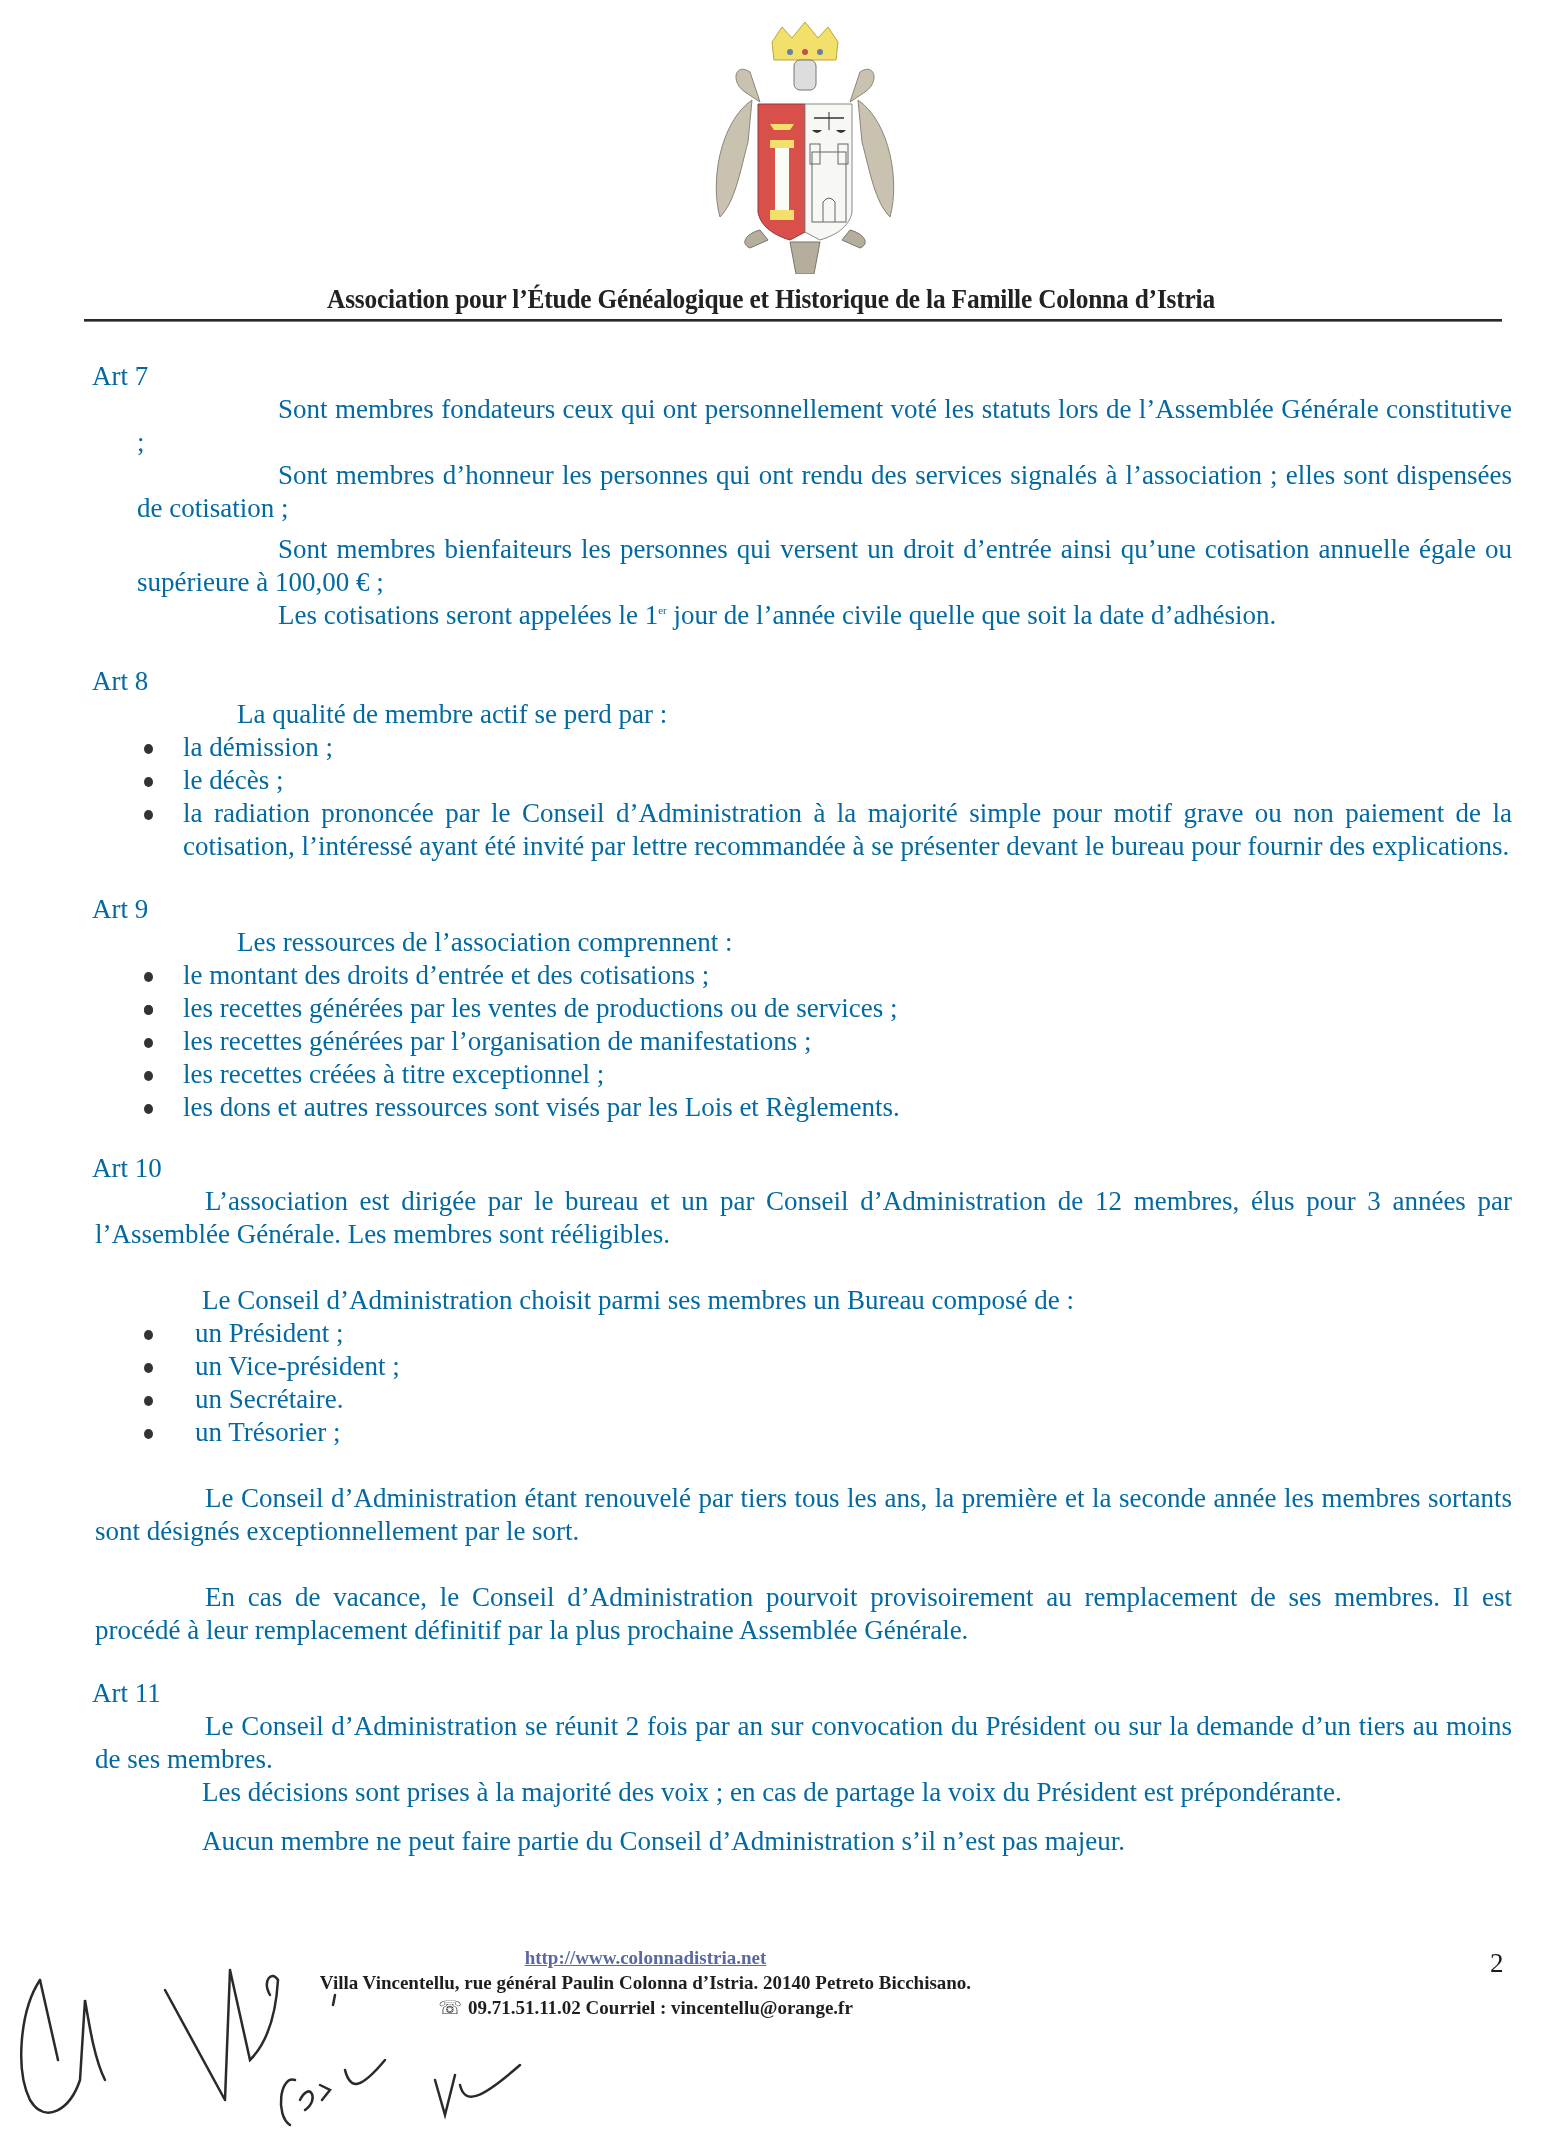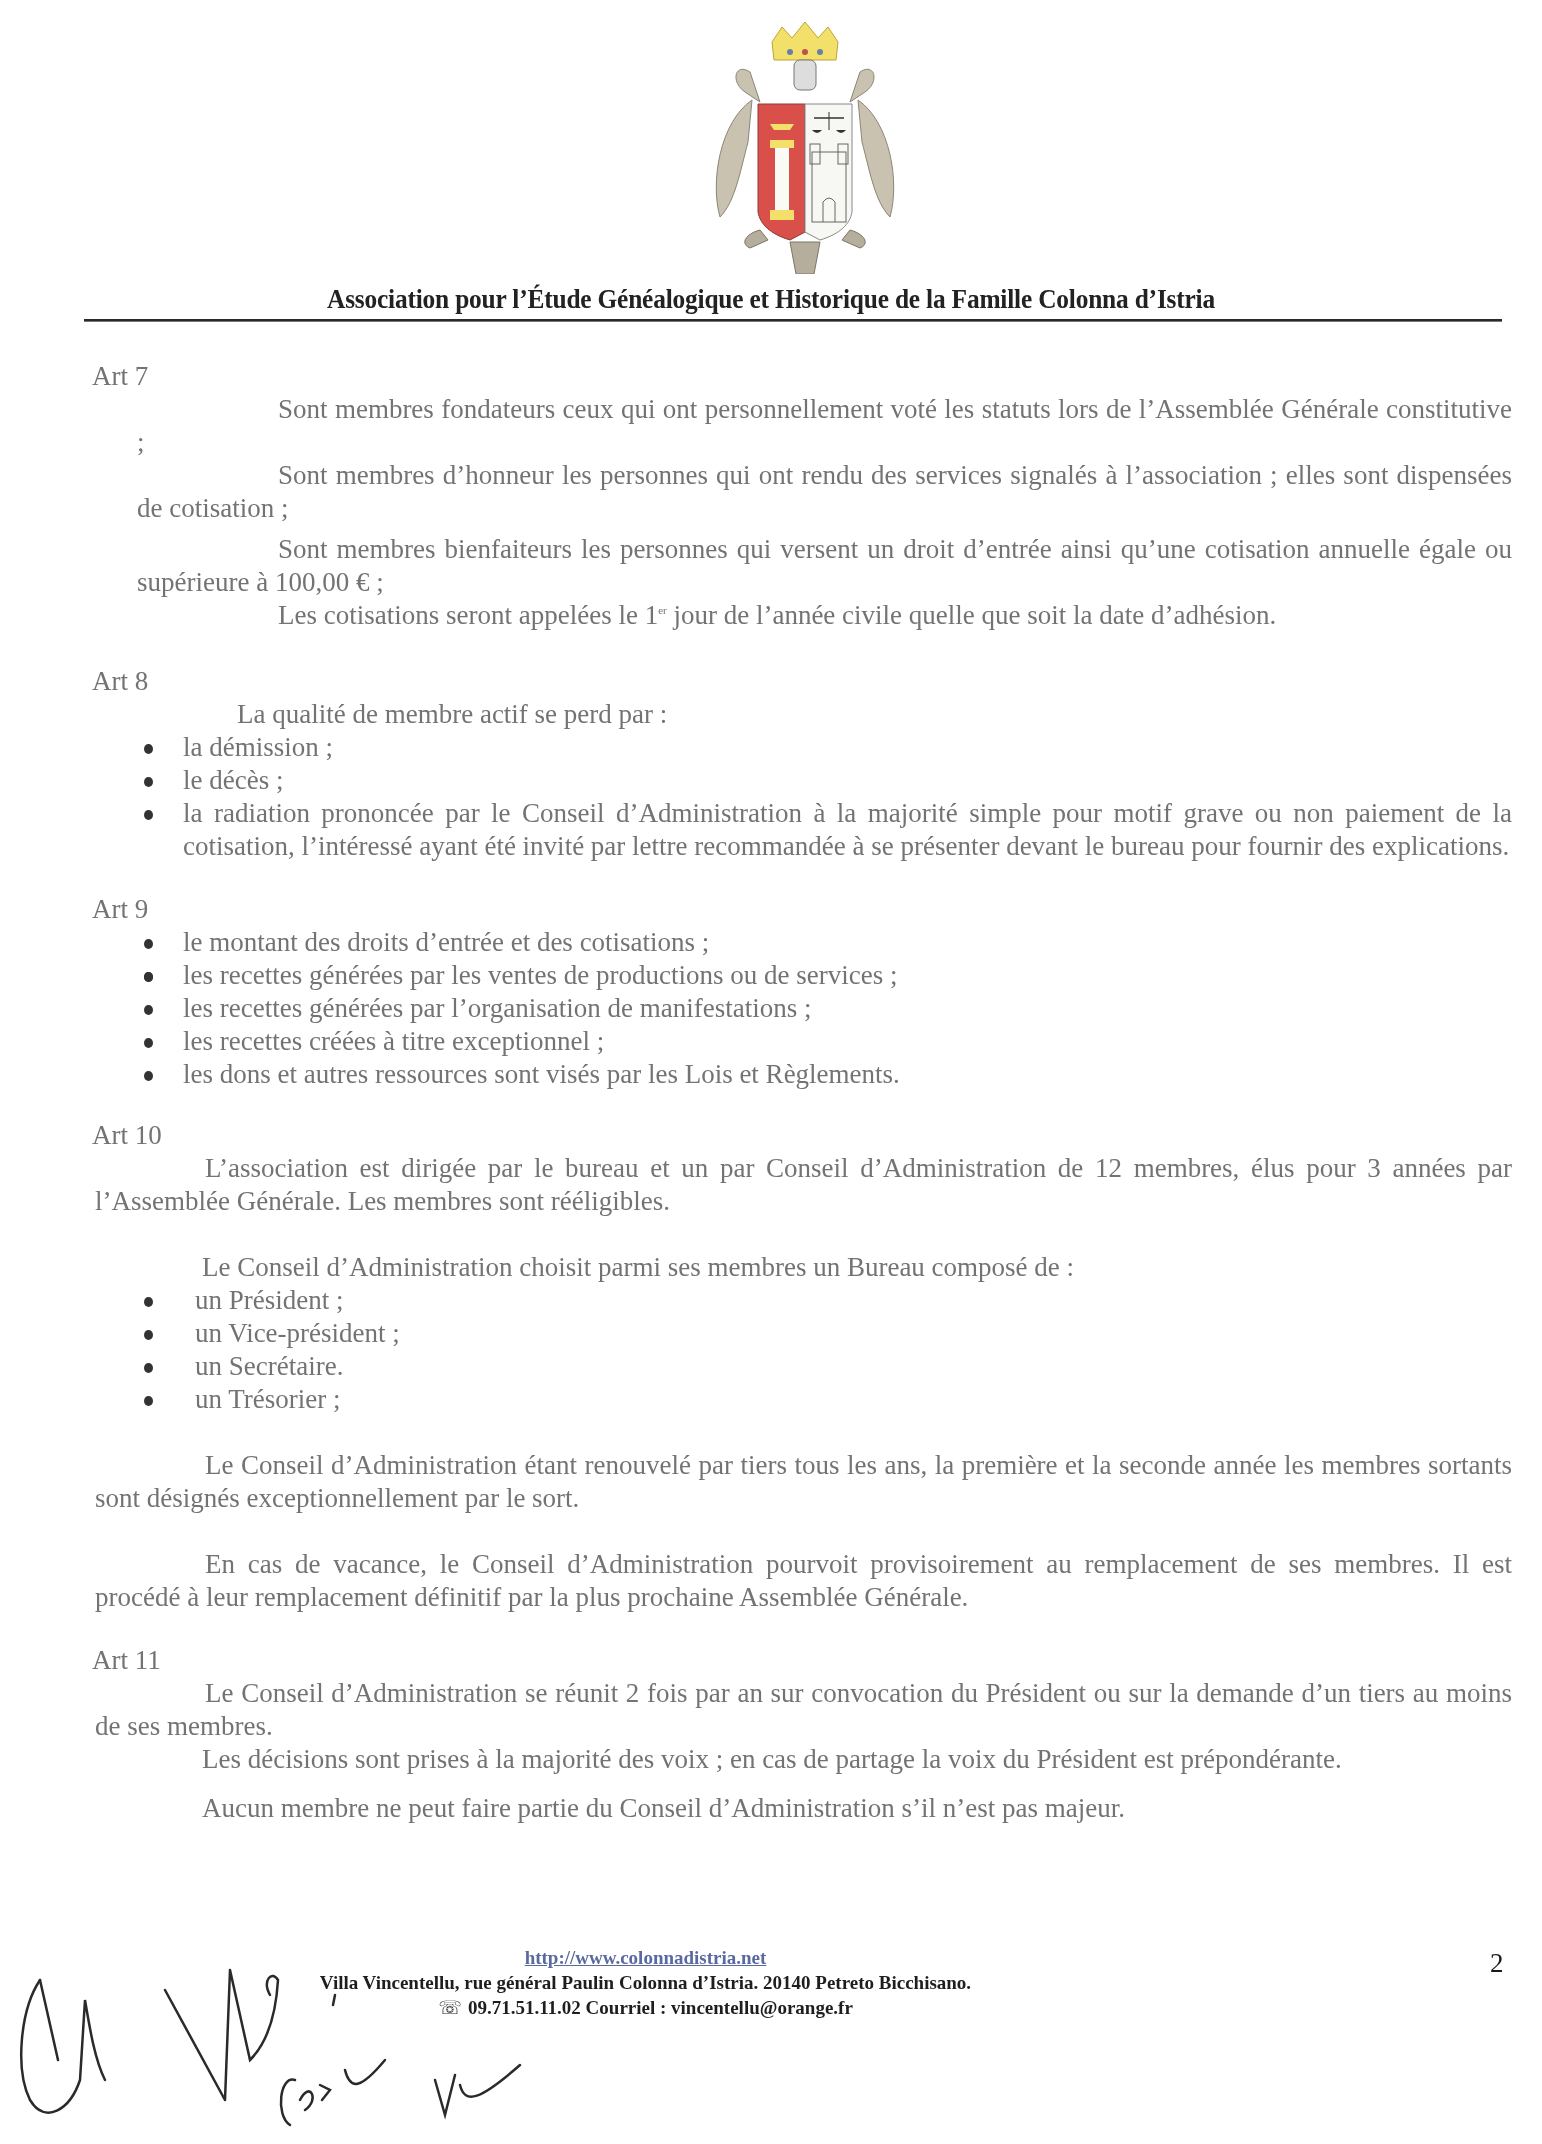--- a/index.html
+++ b/index.html
@@ -13,21 +13,21 @@
     position: absolute; left: 0; width: 1542px; top: 284px; text-align: center;
     font-weight: bold; font-size: 27px; letter-spacing: -0.2px; color: #222;
     transform: scaleX(0.94);
   }
   .header-rule {
     position: absolute; left: 84px; top: 319px; width: 1418px; height: 2px;
     background: #2a2a2a; border-bottom: 1px solid #777;
   }
   .body {
     position: absolute; left: 92px; top: 360px; width: 1420px;
-    font-size: 27px; line-height: 33px; color: #737373;
+    font-size: 27px; line-height: 33px; color: #0369a1;
   }
   .art { margin-top: 0; }
   .art-label { display: block; margin-left: 0; }
   .p-ind { text-align: justify; text-indent: 141px; margin: 0 0 0 45px; text-align-last: left; }
   .p-ind2 { text-align: justify; text-indent: 110px; margin: 0 0 0 3px; text-align-last: left; }
   .lead { margin: 0 0 0 145px; }
   .lead10 { margin: 0 0 0 110px; }
   ul.bl { list-style: none; margin: 0; padding: 0; }
   ul.bl li { position: relative; padding-left: 91px; text-align: justify; text-align-last: left; }
   ul.bl li .dot {
@@ -116,20 +116,21 @@
       <li><span class="dot"></span><span>la démission ;</span></li>
       <li><span class="dot"></span><span>le décès ;</span></li>
       <li><span class="dot"></span><span>la radiation prononcée par le Conseil d’Administration à la majorité simple pour motif grave ou non paiement de la cotisation, l’intéressé ayant été invité par lettre recommandée à se présenter devant le bureau pour fournir des explications.</span></li>
     </ul>
   </section>
 
   <div class="gap-m"></div>
 
   <section class="art">
     <span class="art-label">Art 9</span>
+    <p class="lead" style="margin-top:0;margin-bottom:0;">Les ressources de l’association comprennent :</p>
     <ul class="bl">
       <li><span class="dot"></span><span>le montant des droits d’entrée et des cotisations ;</span></li>
       <li><span class="dot"></span></li>
       <li><span class="dot"></span><span>les recettes générées par les ventes de productions ou de services ;</span></li>
       <li><span class="dot"></span><span>les recettes générées par l’organisation de manifestations ;</span></li>
       <li><span class="dot"></span><span>les recettes créées à titre exceptionnel ;</span></li>
       <li><span class="dot"></span><span>les dons et autres ressources sont visés par les Lois et Règlements.</span></li>
     </ul>
   </section>
 

